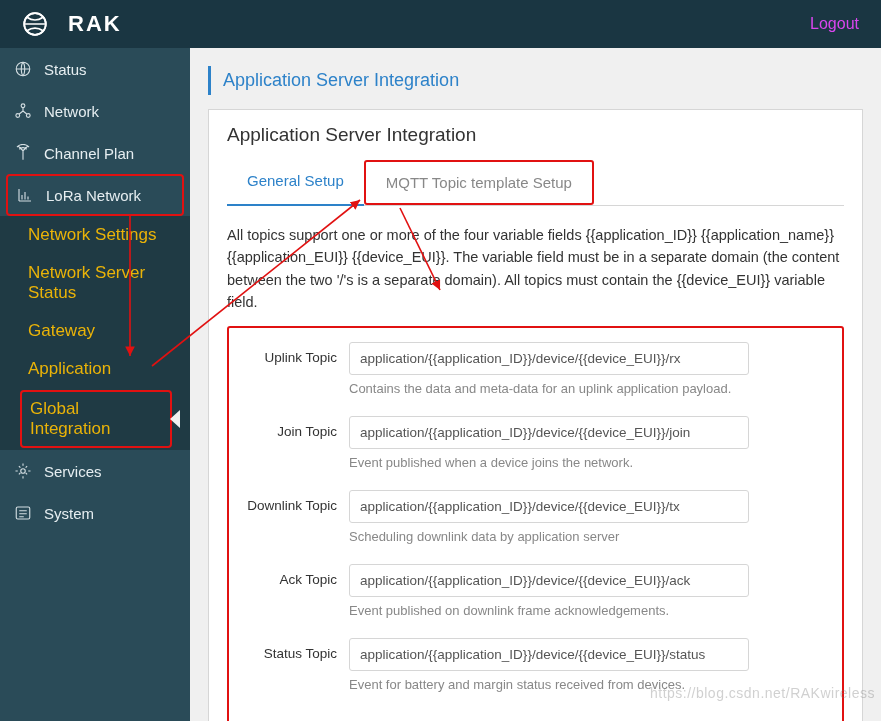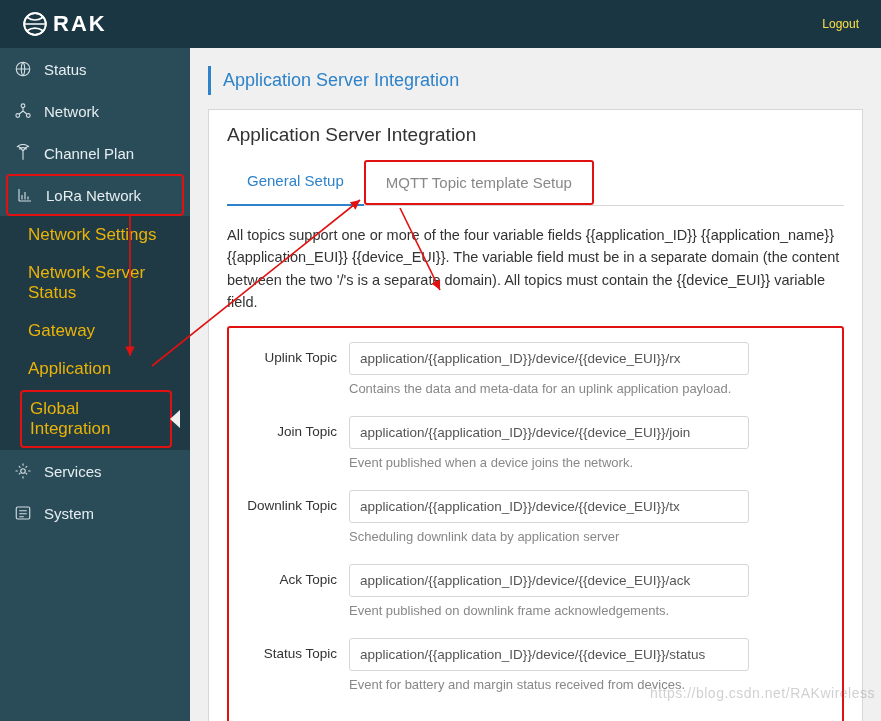--- a/index.html
+++ b/index.html
@@ -13,23 +13,23 @@
     --text-mid:#555;
     --text-light:#888;
     --border:#d6d6d6;
     --red:#e11111;
     --btn:#4a9de2;
   }
   *{box-sizing:border-box;font-family:Arial,Helvetica,sans-serif;}
   body{margin:0;background:var(--page-bg);color:var(--text-dark);width:881px;height:721px;overflow:hidden;position:relative;}
   
   .header{height:48px;background:var(--header-bg);display:flex;align-items:center;justify-content:space-between;padding:0 22px;color:#fff;}
-  .logo{display:flex;align-items:center;gap:5px;font-weight:bold;font-size:22px;letter-spacing:2px;}
+  .logo{display:flex;align-items:center;gap:20px;font-weight:bold;font-size:22px;letter-spacing:2px;}
   .logo-icon svg{display:block;}
-  .logout{color:#fde047;font-size:12px;cursor:pointer;}
+  .logout{color:#d946ef;font-size:16px;cursor:pointer;}
   
   .layout{display:flex;height:calc(721px - 48px);}
   .sidebar{width:190px;background:var(--sidebar-bg);color:#e6eef1;display:flex;flex-direction:column;font-size:15px;}
   .nav-item{display:flex;align-items:center;gap:12px;padding:12px 14px;cursor:pointer;}
   .nav-item.active-red{border:2px solid var(--red);border-radius:4px;margin:0 6px;padding:10px 8px;}
   .nav-icon{width:18px;height:18px;display:inline-flex;align-items:center;justify-content:center;opacity:.9;}
   .nav-icon svg{stroke:#e6eef1;fill:none;stroke-width:1.5;}
   .subnav{background:var(--sidebar-sub-bg);}
   .sub-item{padding:9px 14px 9px 28px;font-size:17px;color:#eab308;cursor:pointer;position:relative;}
   .sub-item.active-red{border:2px solid var(--red);border-radius:4px;margin:2px 18px 2px 20px;padding:7px 8px;}

